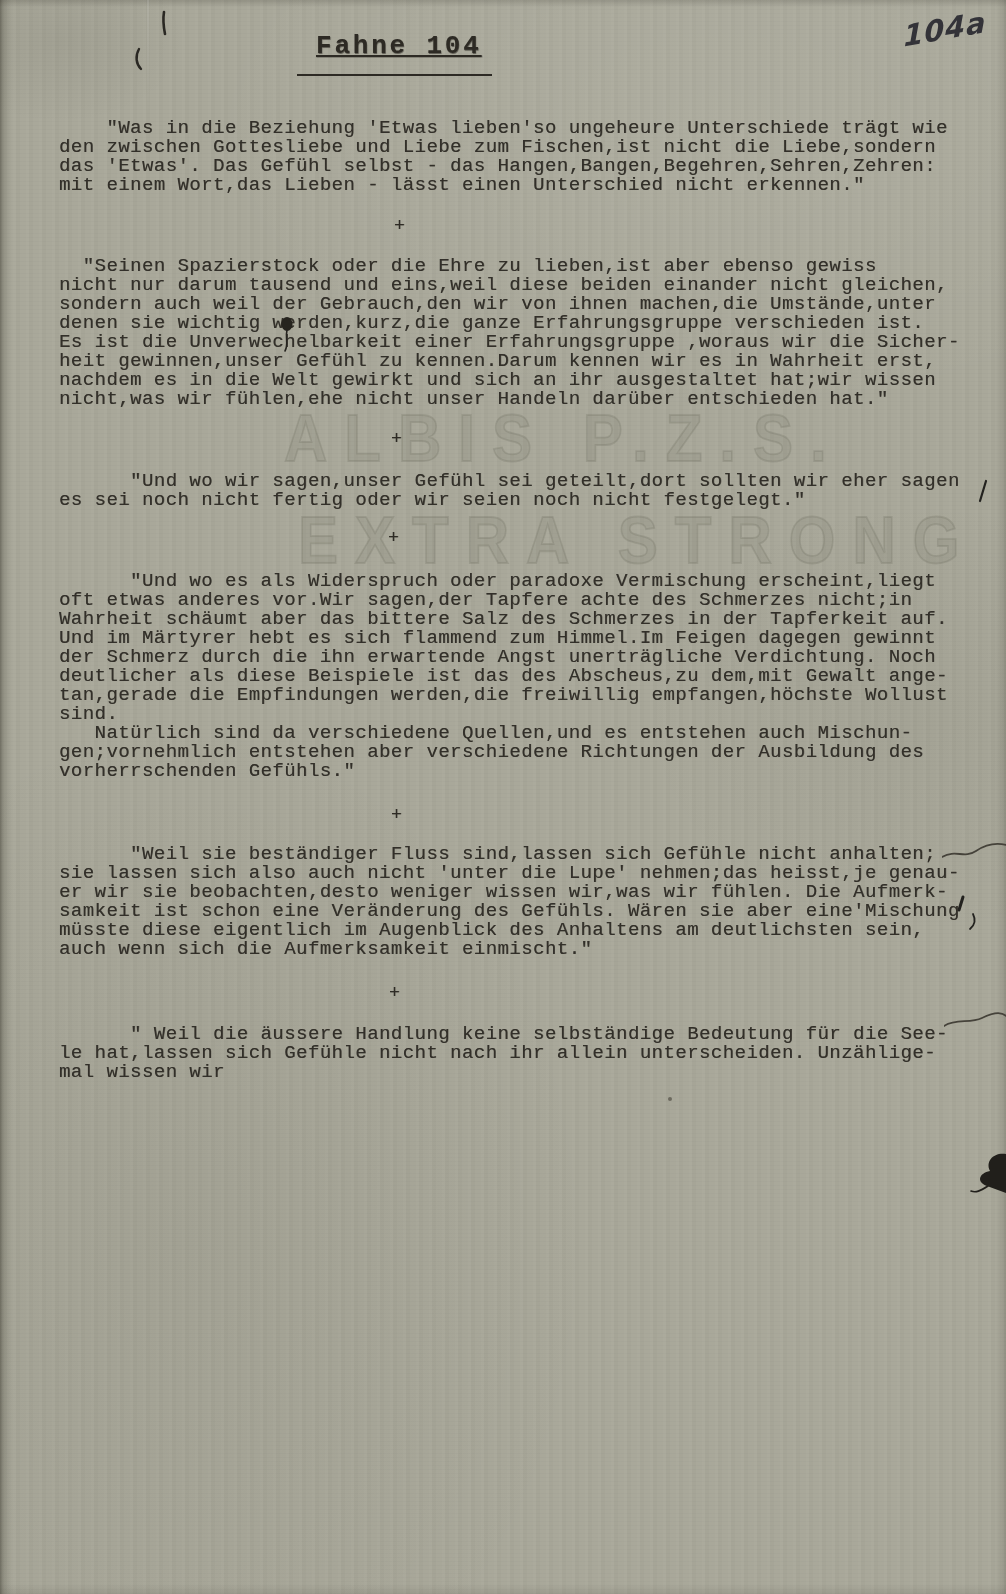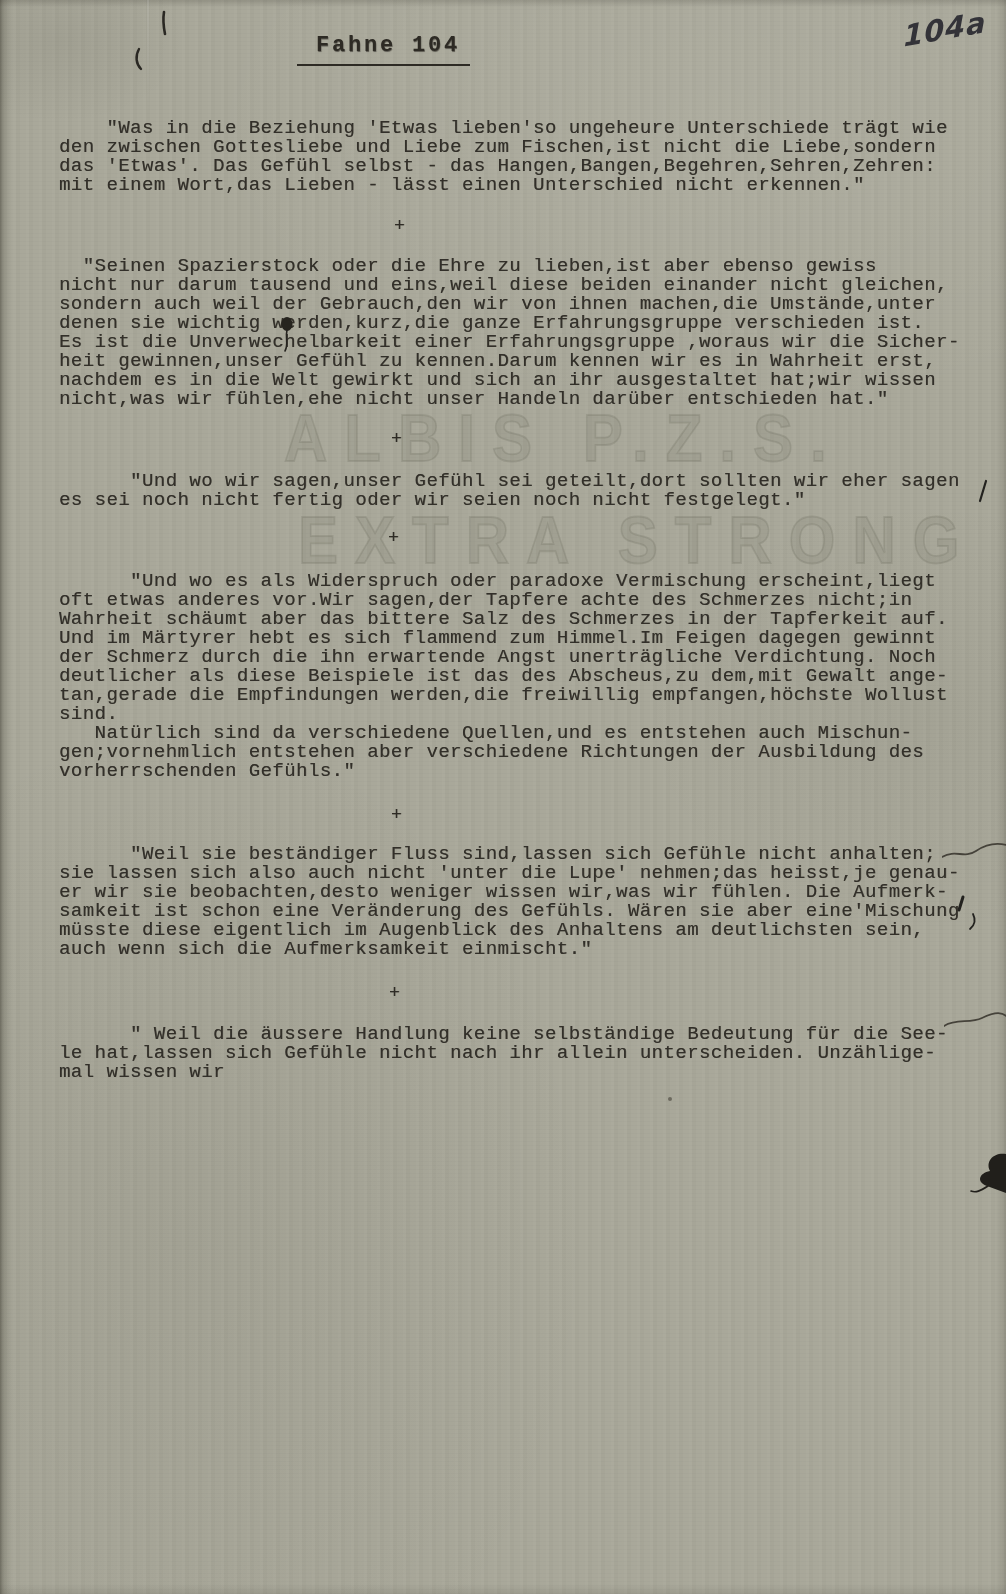--- a/index.html
+++ b/index.html
@@ -34,28 +34,29 @@
   .sep{
     position:absolute;
     color:#2e2b25;
     font-size:18px;
     line-height:18px;
     text-shadow:0.4px 0.4px 0.5px rgba(48,45,38,0.6);
   }
   #header-title{
     position:absolute;
     top:36px;left:297px;
-    font-size:22px;
+    font-size:26px;
     font-weight:bold;
     line-height:20px;
     letter-spacing:2.8px;
     color:#2d2a24;
-    padding:0 10px 8px 19px;
+    padding:0 10px 18px 19px;
     border-bottom:2.5px solid #2d2a24;
     text-shadow:0.5px 0.5px 0.7px rgba(45,42,36,0.6);
+    text-decoration:underline;
   }
   #page-annotation{
     position:absolute;
     top:12px;left:903px;
     font-family:"DejaVu Sans",sans-serif;
     font-style:italic;
     font-weight:bold;
     font-size:29px;
     color:#23232b;
     transform:rotate(-10deg) skewX(-10deg);

